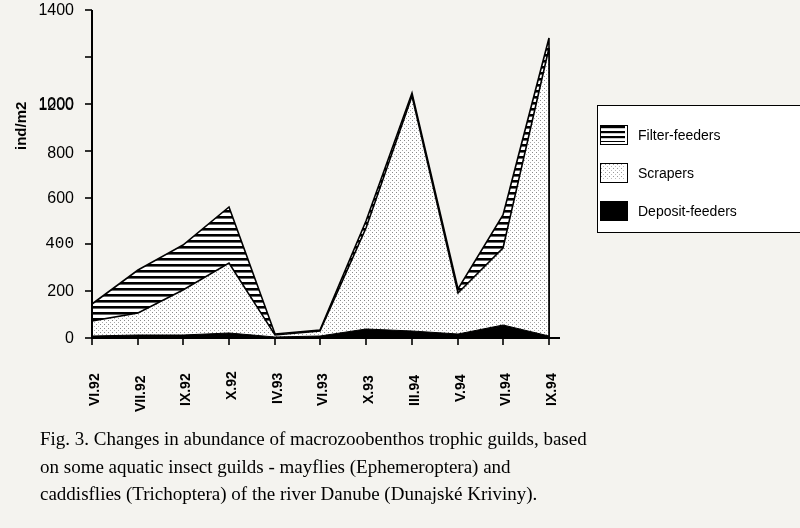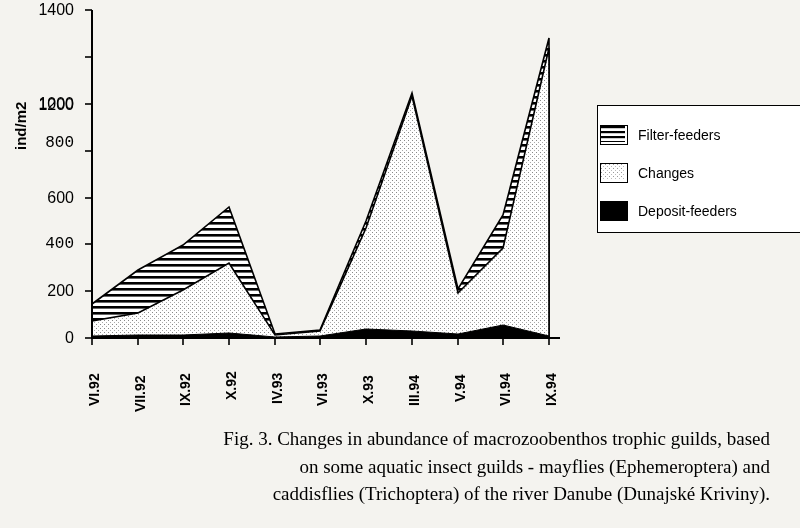--- a/index.html
+++ b/index.html
@@ -68,21 +68,21 @@
   .legend-label{
     font-family:"Liberation Sans", sans-serif;
     font-size:14px;
     white-space:nowrap;
   }
   
   .caption{
     position:absolute;
     left:40px;top:425px;
     width:730px;
-    text-align:right;
+    text-align:left;
     font-size:19px;
     line-height:1.45;
   }
   .caption div{white-space:nowrap;}
 </style>
 </head>
 <body>
 
 <div class="figure">
 
@@ -147,21 +147,21 @@
       <line x1="503" y1="338" x2="503" y2="345"></line>
       <line x1="549" y1="338" x2="549" y2="345"></line>
     </g>
   </svg>
 
   <div class="ylabel">ind/m2</div>
 
   <div class="ytick" style="left:30px; top:1px;">1400</div>
   <div class="ytick" style="left:30px; top:48px;margin-top:48px;">1200</div>
   <div class="ytick" style="left:30px; top:95px;">1000</div>
-  <div class="ytick" style="left:30px; top:134px;font-family:Liberation Mono, monospace;">800</div>
+  <div class="ytick" style="left:30px; top:144px;">800</div>
   <div class="ytick" style="left:30px; top:189px;text-align:right;">600</div>
   <div class="ytick" style="left:30px; top:235px;font-family:Liberation Mono, monospace;">400</div>
   <div class="ytick" style="left:30px; top:282px;text-align:right;">200</div>
   <div class="ytick" style="left:30px; top:329px;">0</div>
 
   <div class="xtick" style="left:86px;  top:406px;">VI.92</div>
   <div class="xtick" style="left:132px; top:412px;">VII.92</div>
   <div class="xtick" style="left:177px; top:406px;">IX.92</div>
   <div class="xtick" style="left:223px; top:400px;">X.92</div>
   <div class="xtick" style="left:269px; top:404px;">IV.93</div>
@@ -180,21 +180,21 @@
           </svg>
       </span>
       <span class="legend-label">Filter-feeders</span>
     </div>
     <div class="legend-row">
       <span class="swatch">
         <svg width="24" height="16">
             <rect width="24" height="16" fill="url(#pat-stipple-sm)"></rect>
           </svg>
       </span>
-      <span class="legend-label">Changes</span>
+      <span class="legend-label">Scrapers</span>
     </div>
     <div class="legend-row">
       <span class="swatch" style="background:#000;"></span>
       <span class="legend-label">Deposit-feeders</span>
     </div>
   </div>
 
   <div class="caption">
     <div>Fig. 3. Changes in abundance of macrozoobenthos trophic guilds, based</div>
     <div>on some aquatic insect guilds - mayflies (Ephemeroptera) and</div>

